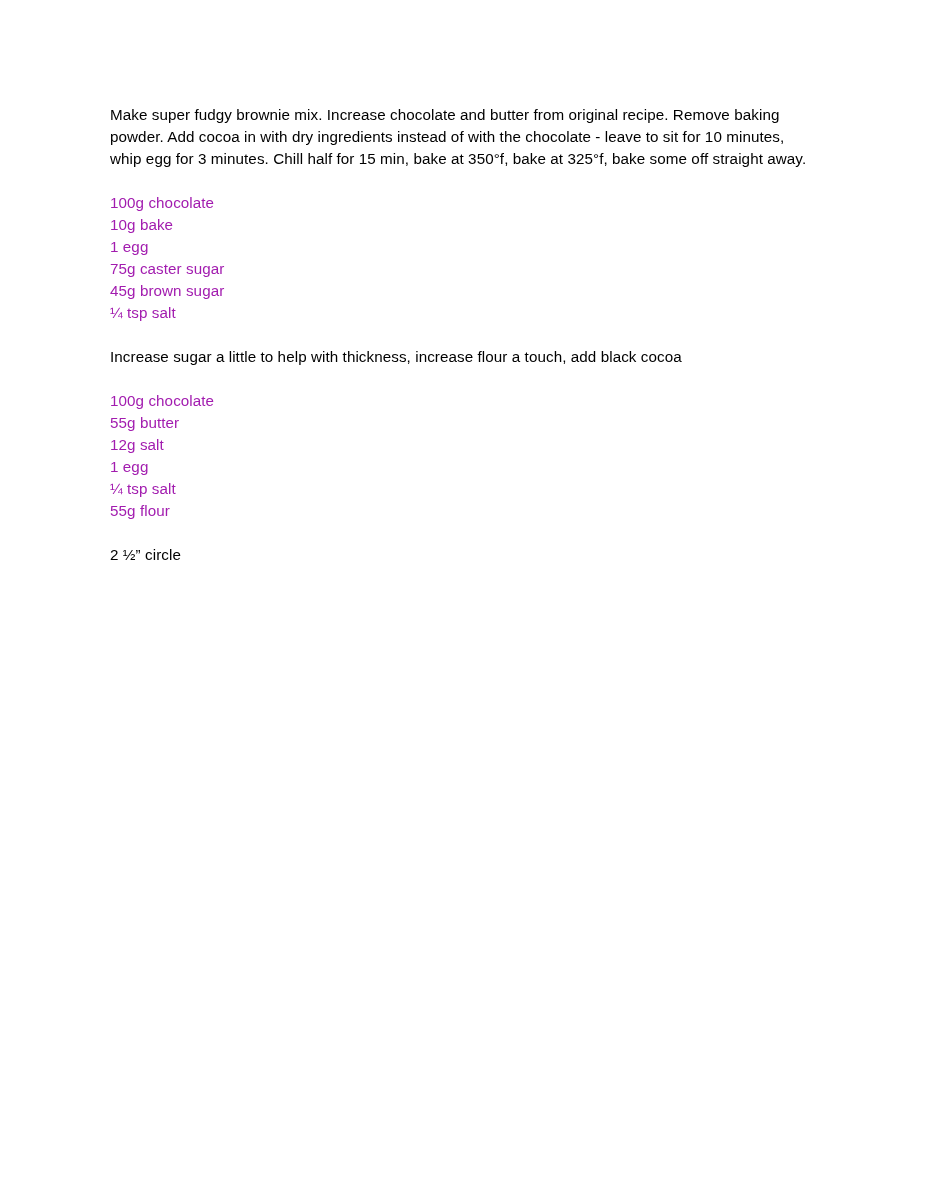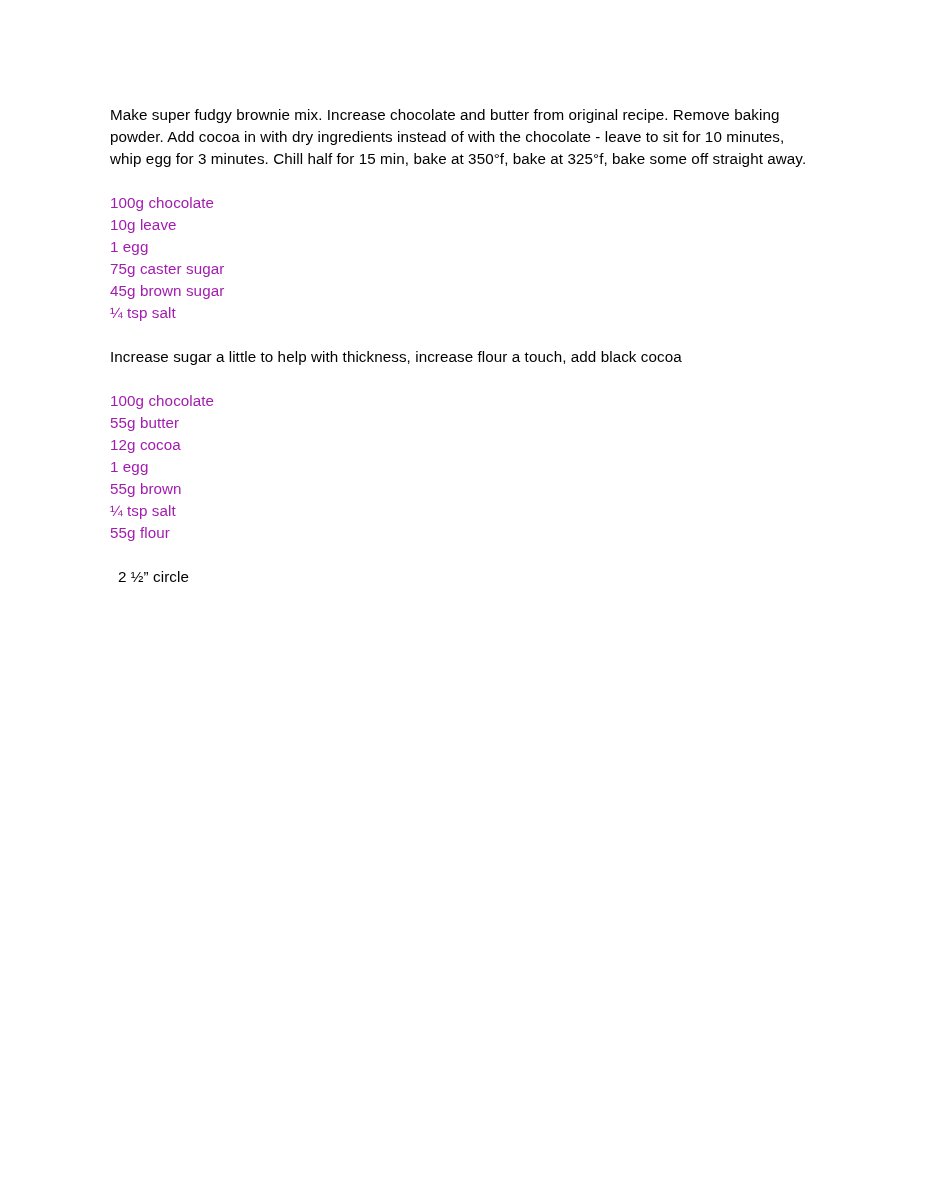--- a/index.html
+++ b/index.html
@@ -62,48 +62,46 @@
     color: #a21caf;
     font-size: 15.2px;
     line-height: 22px;
     font-weight: 400;
     letter-spacing: 0.08px;
     white-space: nowrap;
   }
 
   .single-line {
     white-space: nowrap;
-    margin-left: 8px;
   }
 </style>
 </head>
 <body>
 
 <div class="page">
   <div class="doc-body">
 
     <p class="block paragraph">Make super fudgy brownie mix. Increase chocolate and butter from original recipe. Remove baking powder. Add cocoa in with dry ingredients instead of with the chocolate - leave to sit for 10 minutes, whip egg for 3 minutes. Chill half for 15 min, bake at 350°f, bake at 325°f, bake some off straight away.</p>
 
     <ul class="ingredient-list">
       <li>100g chocolate</li>
-      <li>10g leave</li>
+      <li>10g bake</li>
       <li>1 egg</li>
       <li>75g caster sugar</li>
       <li>45g brown sugar</li>
       <li>¼ tsp salt</li>
     </ul>
 
     <p class="block paragraph">Increase sugar a little to help with thickness, increase flour a touch, add black cocoa</p>
 
     <ul class="ingredient-list">
       <li>100g chocolate</li>
       <li>55g butter</li>
-      <li>12g cocoa</li>
+      <li>12g salt</li>
       <li>1 egg</li>
-      <li>55g brown</li>
       <li>¼ tsp salt</li>
       <li>55g flour</li>
     </ul>
 
     <p class="block single-line">2 ½” circle</p>
 
   </div>
 </div>
 
 </body></html>

